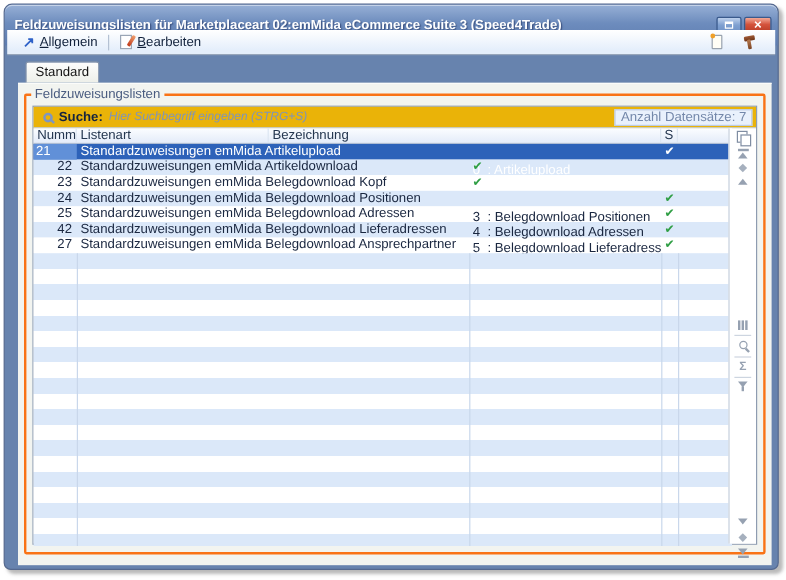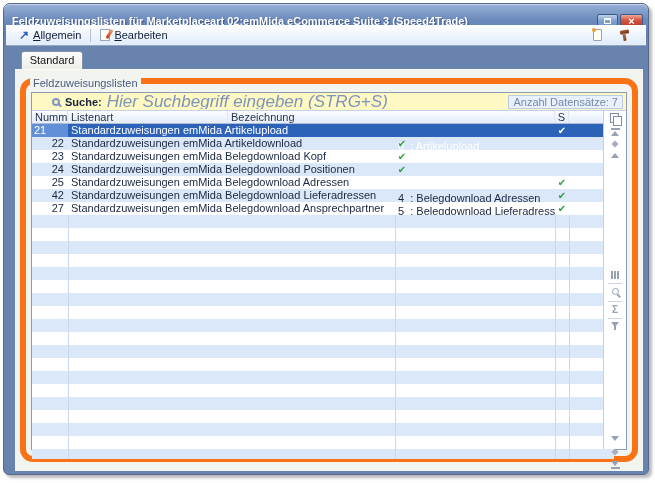--- a/index.html
+++ b/index.html
@@ -72,46 +72,46 @@
     text-align:center; line-height:17px; color:#141414; cursor:default;
   }
   .tabpage {
     position:absolute; left:11px; top:65px; width:628px; height:402px;
     background:#f2f4f0; border-top:1px solid #fbfcfa;
   }
 
   
   .groupbox {
     position:absolute; left:5px; top:8px; right:5px; bottom:9px;
-    border:6px solid #f97316; border-radius:13px;
+    border:2px solid #f97316; border-radius:2px;
   }
   .groupbox-label {
     position:absolute; left:4px; top:-7px; padding:0 3px;
     background:#f2f4f0; color:#4a5c80;
   }
 
   
   .panel {
     position:absolute; left:5px; top:8px; right:5px; bottom:6px;
     background:#fff; border:1px solid #8e9cb0;
   }
 
   
   .searchbar {
     position:absolute; left:0; right:0; top:0; height:18px;
-    background:#fef9c3; border-bottom:1px solid #c3d2e8;
-    display:flex; align-items:center; padding:0 3px 0 20px;
+    background:#eab308; border-bottom:1px solid #c3d2e8;
+    display:flex; align-items:center; padding:0 3px 0 8px;
   }
   .magicon { position:relative; width:8px; height:8px; border:2px solid #7d96c2; border-radius:50%; margin-right:5px; }
   .magicon::after { content:""; position:absolute; width:5px; height:2px; background:#7d96c2;
     transform:rotate(45deg); right:-4px; bottom:-2px; border-radius:1px; }
   .search-label { font-weight:bold; color:#16243f; margin-right:5px; }
   .search-input {
     flex:1; border:none; background:transparent; outline:none;
-    font-family:"Liberation Sans", sans-serif; font-size:17px; color:#1a2740; height:14px;
+    font-family:"Liberation Sans", sans-serif; font-size:10px; color:#1a2740; height:14px;
   }
   .search-input::placeholder { color:#7e94ba; font-style:italic; opacity:1; }
   .countbox {
     background:#e9f1fc; border:1px solid #bccbe2; color:#7488aa;
     padding:0 4px; height:14px; line-height:13px; white-space:nowrap;
   }
 
   
   .grid { position:absolute; left:0; top:18px; width:582px; bottom:0; }
   .gridhead {
@@ -245,20 +245,21 @@
             </div>
             <div class="grow">
               <div class="c-num">23</div>
               <div class="c-bez">Standardzuweisungen emMida Belegdownload Kopf</div>
               <div class="c-s">✔</div>
               <div class="c-fill"></div>
             </div>
             <div class="grow alt">
               <div class="c-num">24</div>
               <div class="c-bez">Standardzuweisungen emMida Belegdownload Positionen</div>
+              <div class="c-lis">3  : Belegdownload Positionen</div>
               <div class="c-s">✔</div>
               <div class="c-fill"></div>
             </div>
             <div class="grow">
               <div class="c-num">25</div>
               <div class="c-bez">Standardzuweisungen emMida Belegdownload Adressen</div>
               <div class="c-lis">4  : Belegdownload Adressen</div>
               <div class="c-s">✔</div>
               <div class="c-fill"></div>
             </div>

